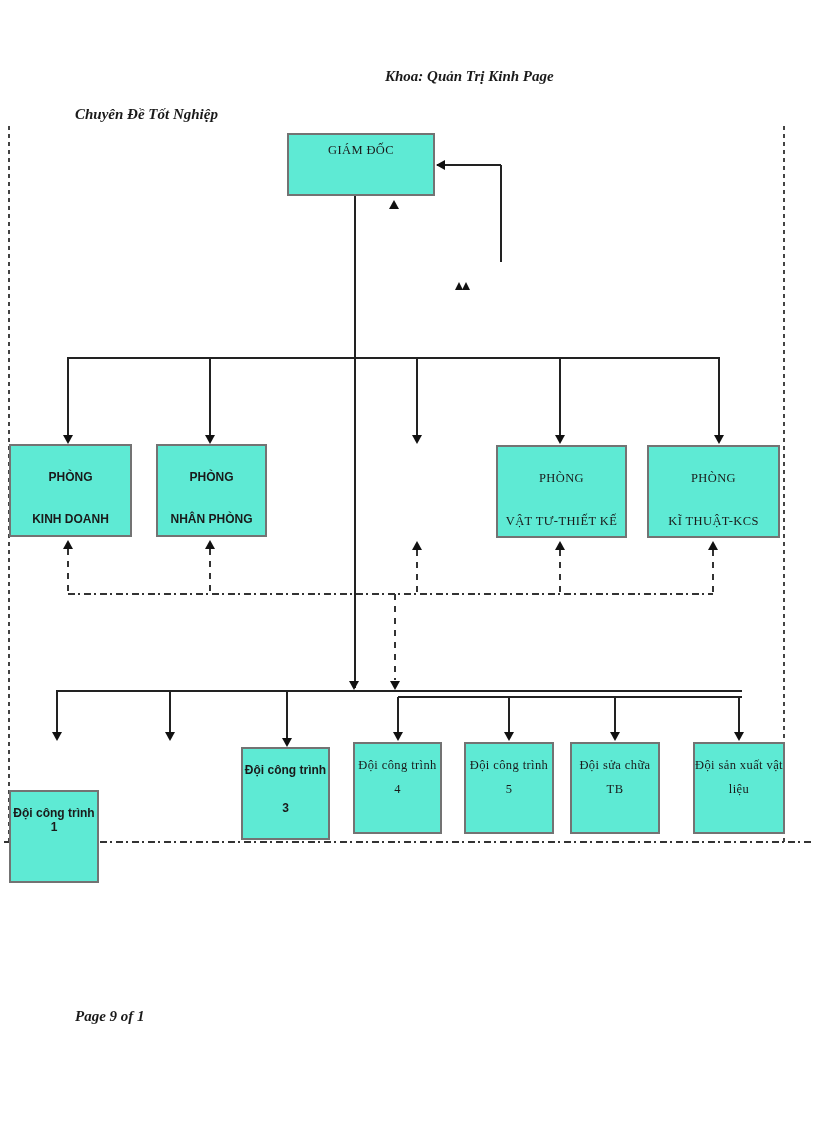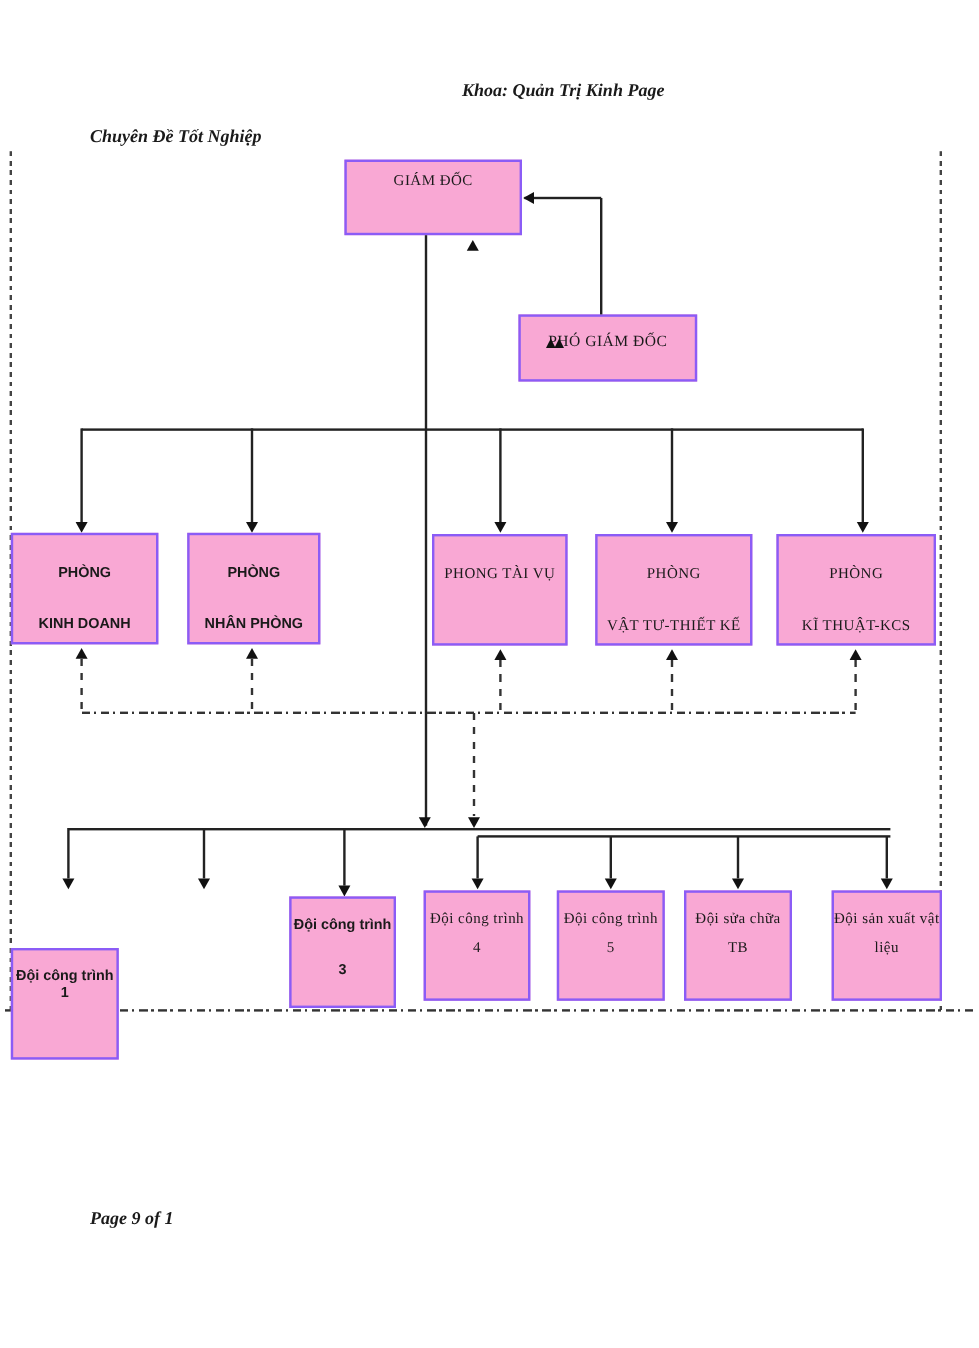--- a/index.html
+++ b/index.html
@@ -1,20 +1,20 @@
 <!DOCTYPE html>
 <html><head>
 <meta charset="utf-8">
 <style>
   html,body{margin:0;padding:0;background:#fff;}
   #canvas{position:relative;width:816px;height:1123px;background:#ffffff;overflow:hidden;
           color:#1a1a1a;}
   .serif-it{font-family:"Liberation Serif","DejaVu Serif",serif;font-style:italic;font-weight:bold;}
   
-  .box{position:absolute;border:2px solid #8b5cf6;background:#f9a8d4;box-sizing:border-box;
+  .box{position:absolute;border:2px solid #737373;background:#5eead4;box-sizing:border-box;
        display:flex;flex-direction:column;align-items:center;text-align:center;}
   .f-sans{font-family:"Liberation Sans","DejaVu Sans",sans-serif;font-weight:bold;font-size:12px;}
   .f-serif{font-family:"Liberation Serif","DejaVu Serif",serif;font-size:12.5px;letter-spacing:.4px;}
   .dept{padding-top:24px;gap:28px;}
   .team{padding-top:14px;gap:9px;}
   .team.gap-lg{gap:24px;}
   
   .vln{position:absolute;width:2px;background:#222;}
   .hln{position:absolute;height:2px;background:#222;}
   .vln-dash{position:absolute;width:2px;
@@ -40,23 +40,20 @@
   <div class="txt serif-it" style="left:385px;top:68px;font-size:15px;">Khoa: Quản Trị Kinh Page</div>
 
   <div class="vln-dot" style="left:8px;top:126px;height:719px;"></div>
   <div class="vln-dot" style="left:783px;top:126px;height:719px;"></div>
   <div class="hln-dashdot" style="left:4px;top:841px;width:808px;"></div>
 
   <div class="box f-serif" style="left:287px;top:133px;width:148px;height:63px;padding-top:8px;">
     <span>GIÁM ĐỐC</span>
   </div>
 
-  <div class="box f-serif" style="left:432px;top:262px;width:149px;height:56px;padding-top:12px;font-size:13px;">
-    <span>PHÓ GIÁM ĐỐC</span>
-  </div>
 
   <div class="arr up mini" style="left:455px;top:282px;"></div>
   <div class="arr up mini" style="left:462px;top:282px;"></div>
 
   <div class="vln" style="left:500px;top:165px;height:97px;"></div>
   <div class="hln" style="left:437px;top:164px;width:64px;"></div>
   <div class="arr left" style="left:436px;top:160px;"></div>
 
   <div class="arr up" style="left:389px;top:200px;"></div>
 
@@ -76,23 +73,20 @@
   <div class="vln" style="left:718px;top:357px;height:78px;"></div>
   <div class="arr down" style="left:714px;top:435px;"></div>
 
   <div class="box dept f-sans" style="left:9px;top:444px;width:123px;height:93px;">
     <span>PHÒNG</span>
     <span>KINH DOANH</span>
   </div>
   <div class="box dept f-sans" style="left:156px;top:444px;width:111px;height:93px;">
     <span>PHÒNG</span>
     <span>NHÂN PHÒNG</span>
-  </div>
-  <div class="box dept f-serif" style="left:360px;top:445px;width:113px;height:93px;">
-    <span>PHONG TÀI VỤ</span>
   </div>
   <div class="box dept f-serif" style="left:496px;top:445px;width:131px;height:93px;">
     <span>PHÒNG</span>
     <span>VẬT TƯ-THIẾT KẾ</span>
   </div>
   <div class="box dept f-serif" style="left:647px;top:445px;width:133px;height:93px;">
     <span>PHÒNG</span>
     <span>KĨ THUẬT-KCS</span>
   </div>
 

